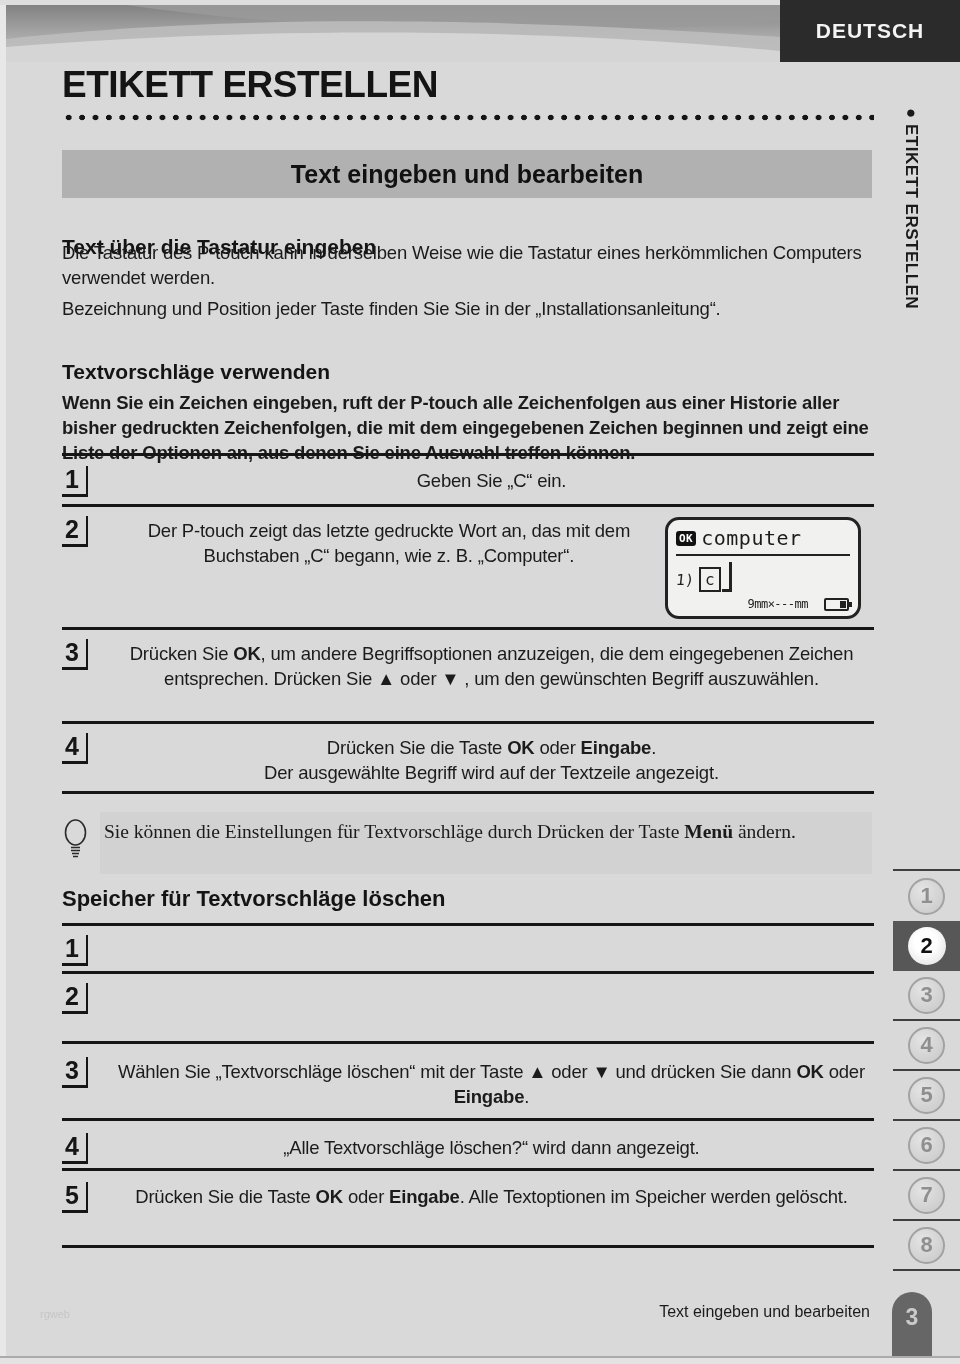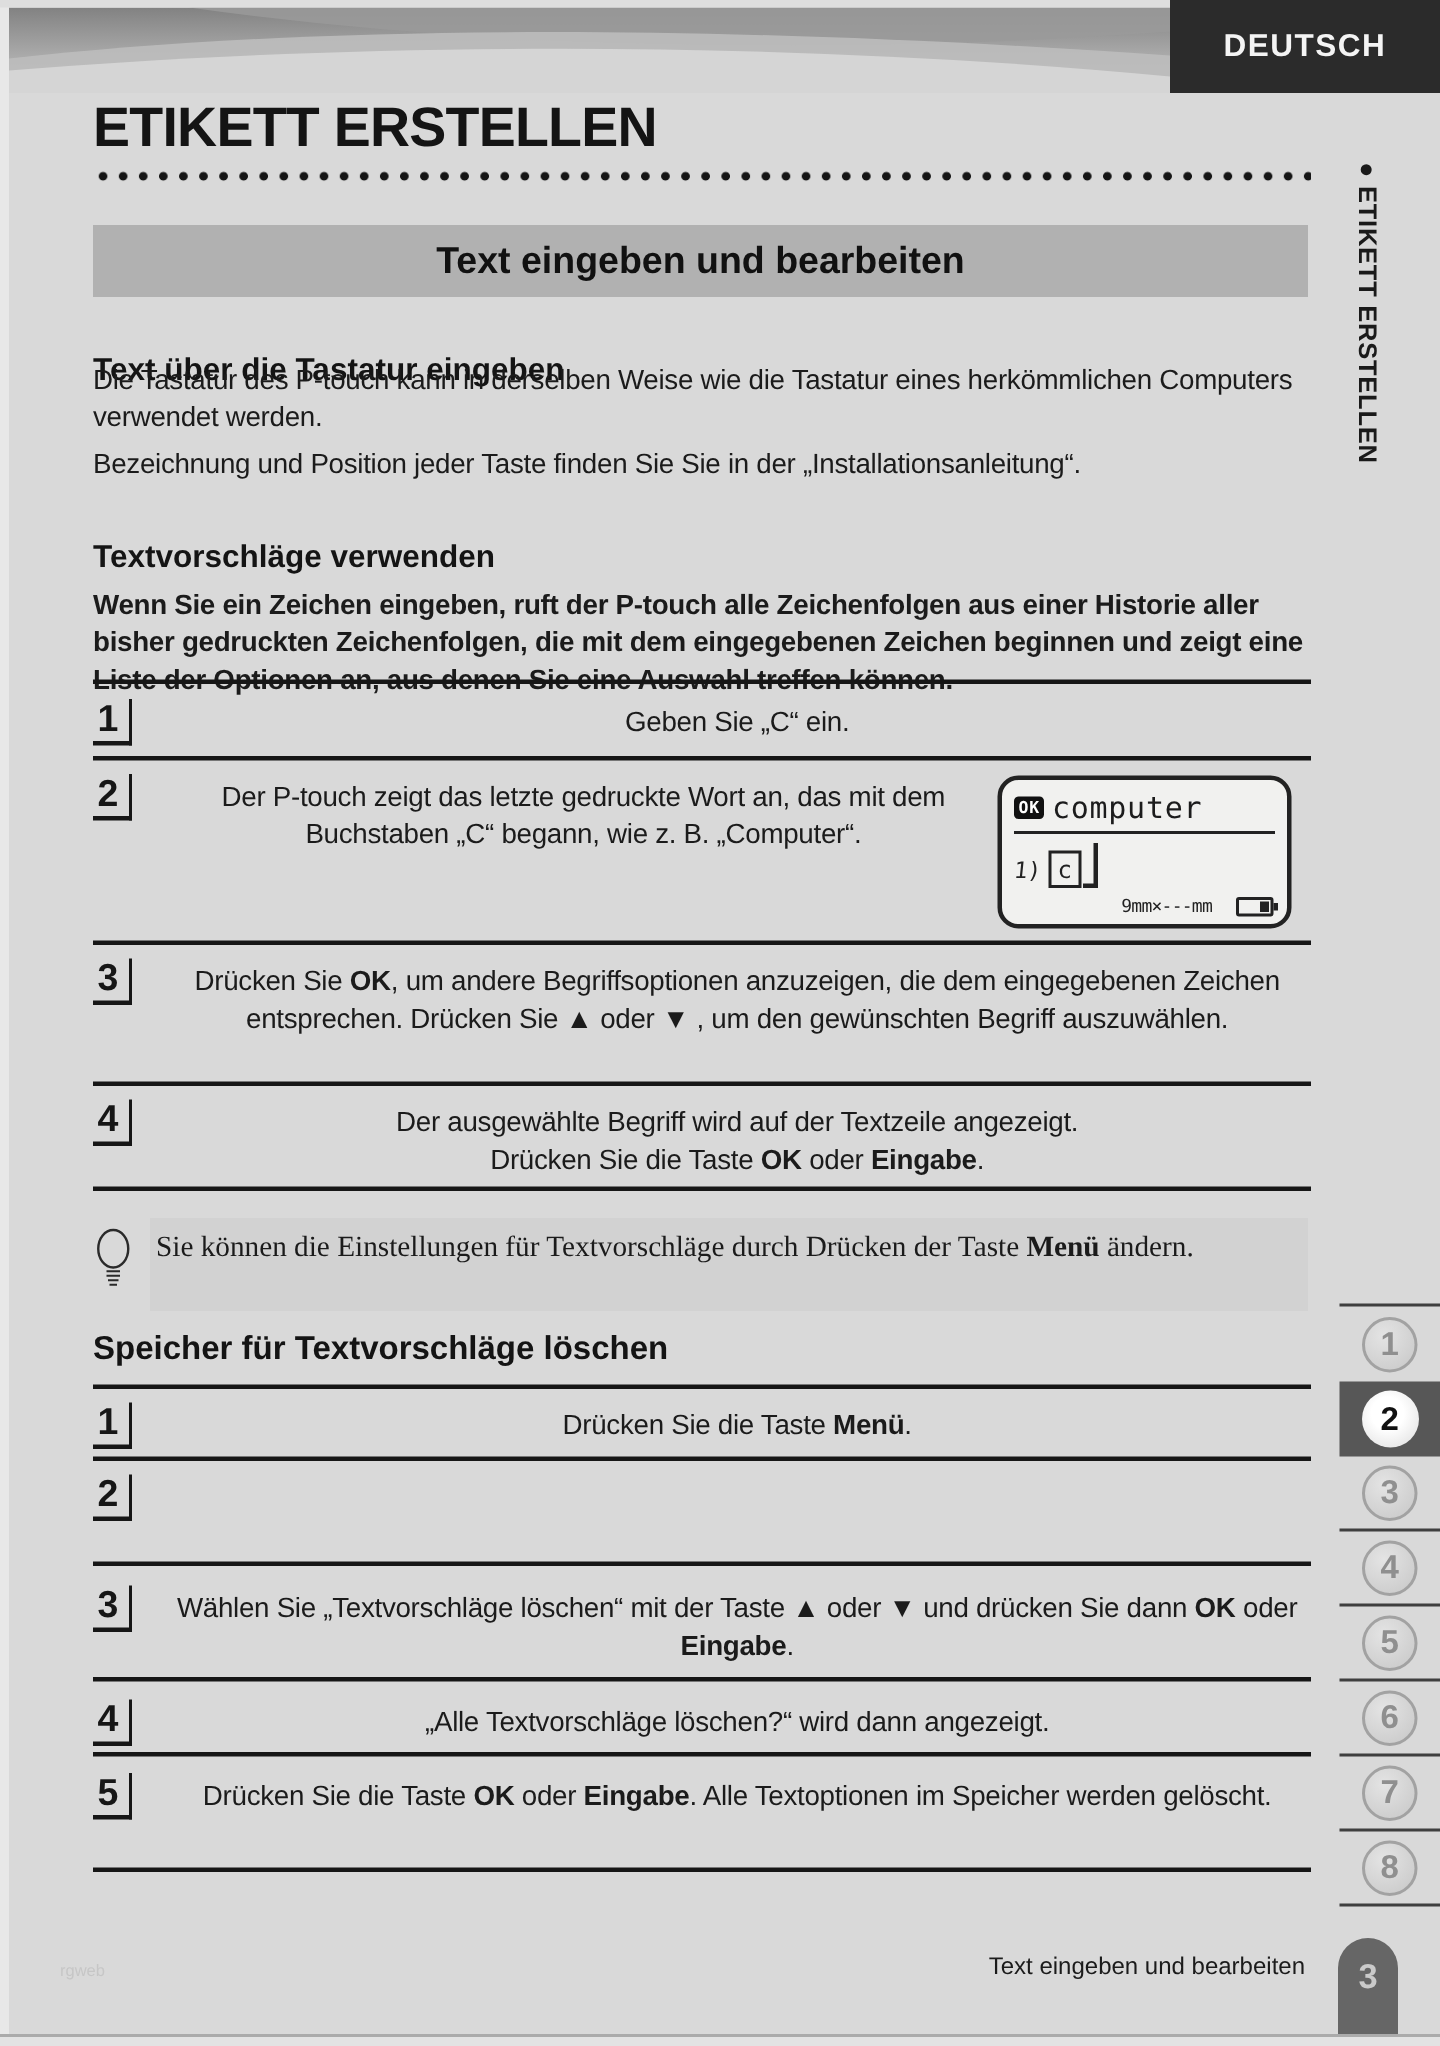--- a/index.html
+++ b/index.html
@@ -189,22 +189,22 @@
   <span class="step-num">3</span>
   <div class="step-body">
       <div class="rich-line"><span>Drücken Sie </span><span class="bseg">OK</span><span>, um andere Begriffsoptionen anzuzeigen, die dem eingegebenen Zeichen entsprechen. Drücken Sie ▲ oder ▼ , um den gewünschten Begriff auszuwählen.</span></div>
     </div>
 </div>
 <div class="abs rule" style="top:721px;"></div>
 
 <div class="abs step" style="top:733px;">
   <span class="step-num">4</span>
   <div class="step-body">
+      <div class="rich-line"><span>Drücken Sie die Taste </span><span class="bseg">OK</span><span> oder </span><span class="bseg">Eingabe</span><span>.</span></div>
       <div class="rich-line"><span>Der ausgewählte Begriff wird auf der Textzeile angezeigt.</span></div>
-      <div class="rich-line"><span>Drücken Sie die Taste </span><span class="bseg">OK</span><span> oder </span><span class="bseg">Eingabe</span><span>.</span></div>
     </div>
 </div>
 <div class="abs rule" style="top:791px;"></div>
 
 <div class="abs note-bg"></div>
 <div class="abs note-icon">
   <svg width="27" height="44" viewBox="0 0 27 44">
     <ellipse cx="13.5" cy="14.5" rx="10" ry="12.5" fill="none" stroke="#2a2a2a" stroke-width="1.6"></ellipse>
     <path d="M9 29.5 h9 M9 32.5 h9 M10 35.5 h7 M11 38.5 h5" stroke="#2a2a2a" stroke-width="1.4" fill="none"></path>
   </svg>
@@ -212,23 +212,20 @@
 <div class="abs note-text">
     <div class="rich-line"><span>Sie können die Einstellungen für Textvorschläge durch Drücken der Taste </span><span class="bseg">Menü</span><span> ändern.</span></div>
   </div>
 
 <div class="abs h2" style="left:62px;top:886px;font-size:22px;">Speicher für Textvorschläge löschen</div>
 
 <div class="abs rule" style="top:923px;"></div>
 
 <div class="abs step" style="top:935px;">
   <span class="step-num">1</span>
-  <div class="step-body">
-      <div class="rich-line"><span>Drücken Sie die Taste </span><span class="bseg">Menü</span><span>.</span></div>
-    </div>
 </div>
 <div class="abs rule" style="top:971px;"></div>
 
 <div class="abs step" style="top:983px;">
   <span class="step-num">2</span>
 </div>
 <div class="abs rule" style="top:1041px;"></div>
 
 <div class="abs step" style="top:1057px;">
   <span class="step-num">3</span>

